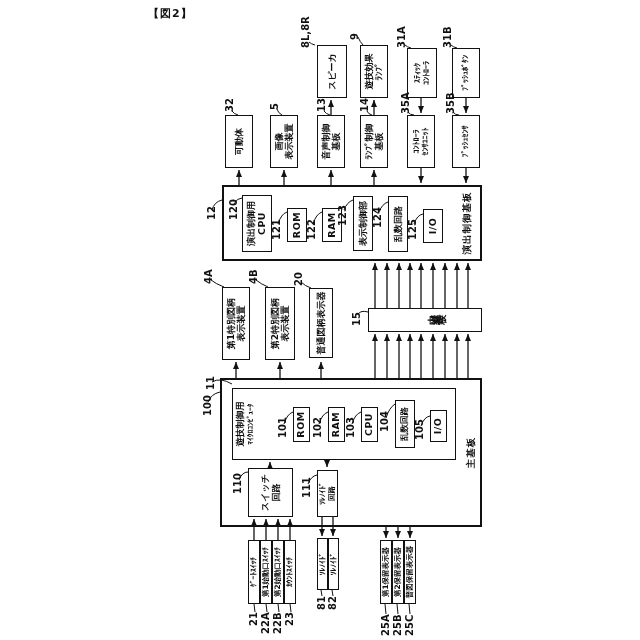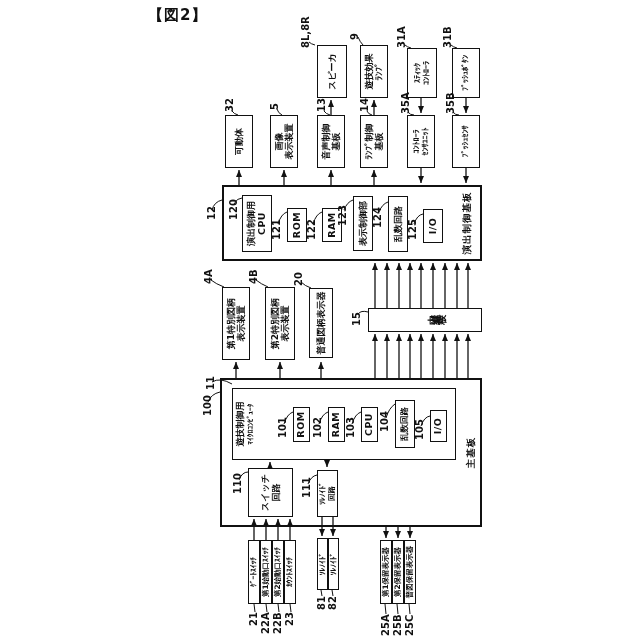--- a/index.html
+++ b/index.html
@@ -1,18 +1,18 @@
 <!DOCTYPE html>
 <html><head>
 <meta charset="utf-8">
 <style>
   html,body{margin:0;padding:0;background:#ffffff;}
   #stage{position:relative;width:640px;height:640px;background:#fff;overflow:hidden;
          font-family:"DejaVu Sans",sans-serif;color:#111;}
-  #caption{position:absolute;left:148px;top:6px;font-size:15px;font-weight:700;letter-spacing:1px;}
+  #caption{position:absolute;left:148px;top:6px;font-size:11px;font-weight:700;letter-spacing:1px;}
   
   #rot{position:absolute;left:0;top:0;width:640px;height:640px;
        transform:rotate(-90deg);transform-origin:320px 320px;}
   .box{position:absolute;box-sizing:border-box;border:1.6px solid #111;background:#fff;
        display:flex;flex-direction:column;align-items:center;justify-content:center;
        text-align:center;font-size:9px;font-weight:600;line-height:1.15;white-space:nowrap;}
   .board{border-width:2px;}
   .slab{border-width:1.4px;font-size:7.5px;line-height:1;}
   .small{font-size:8px;}
   .latin{font-size:9.5px;font-weight:700;letter-spacing:.5px;}

